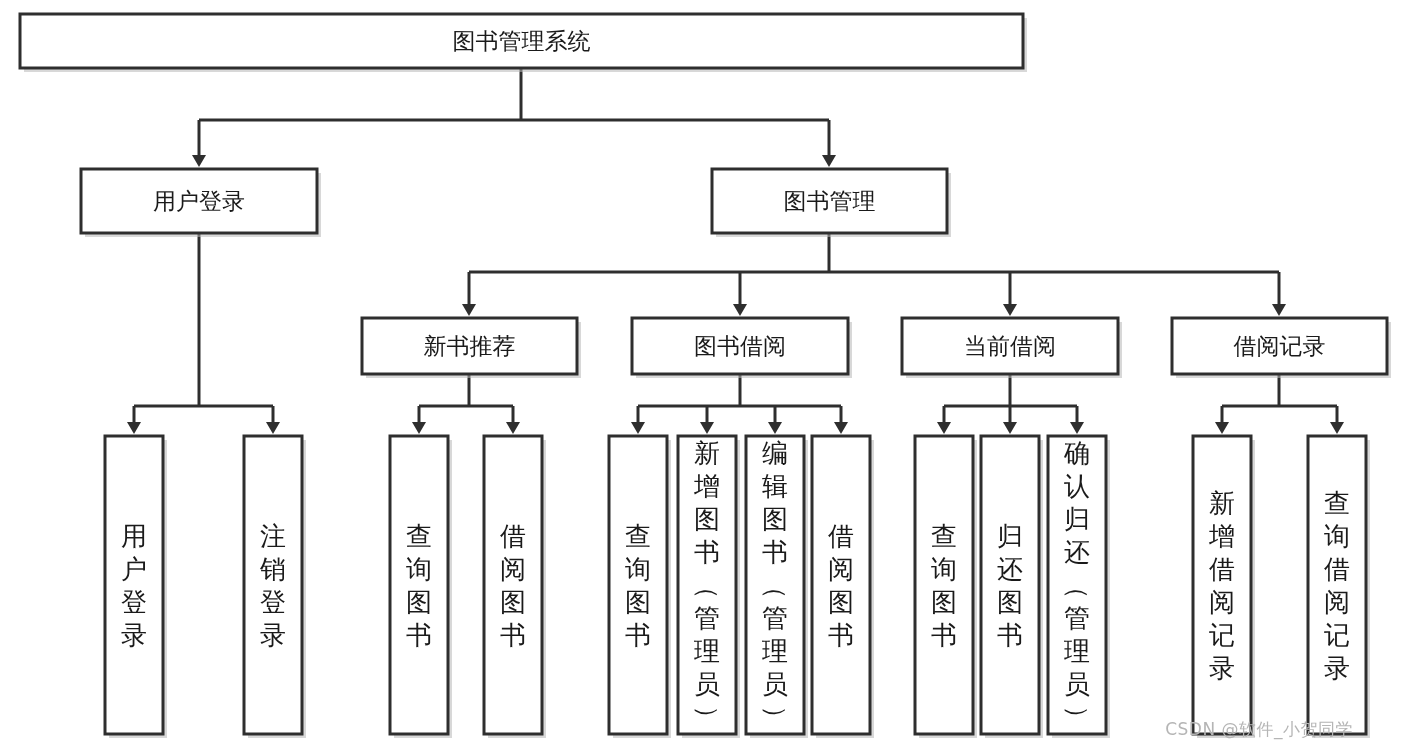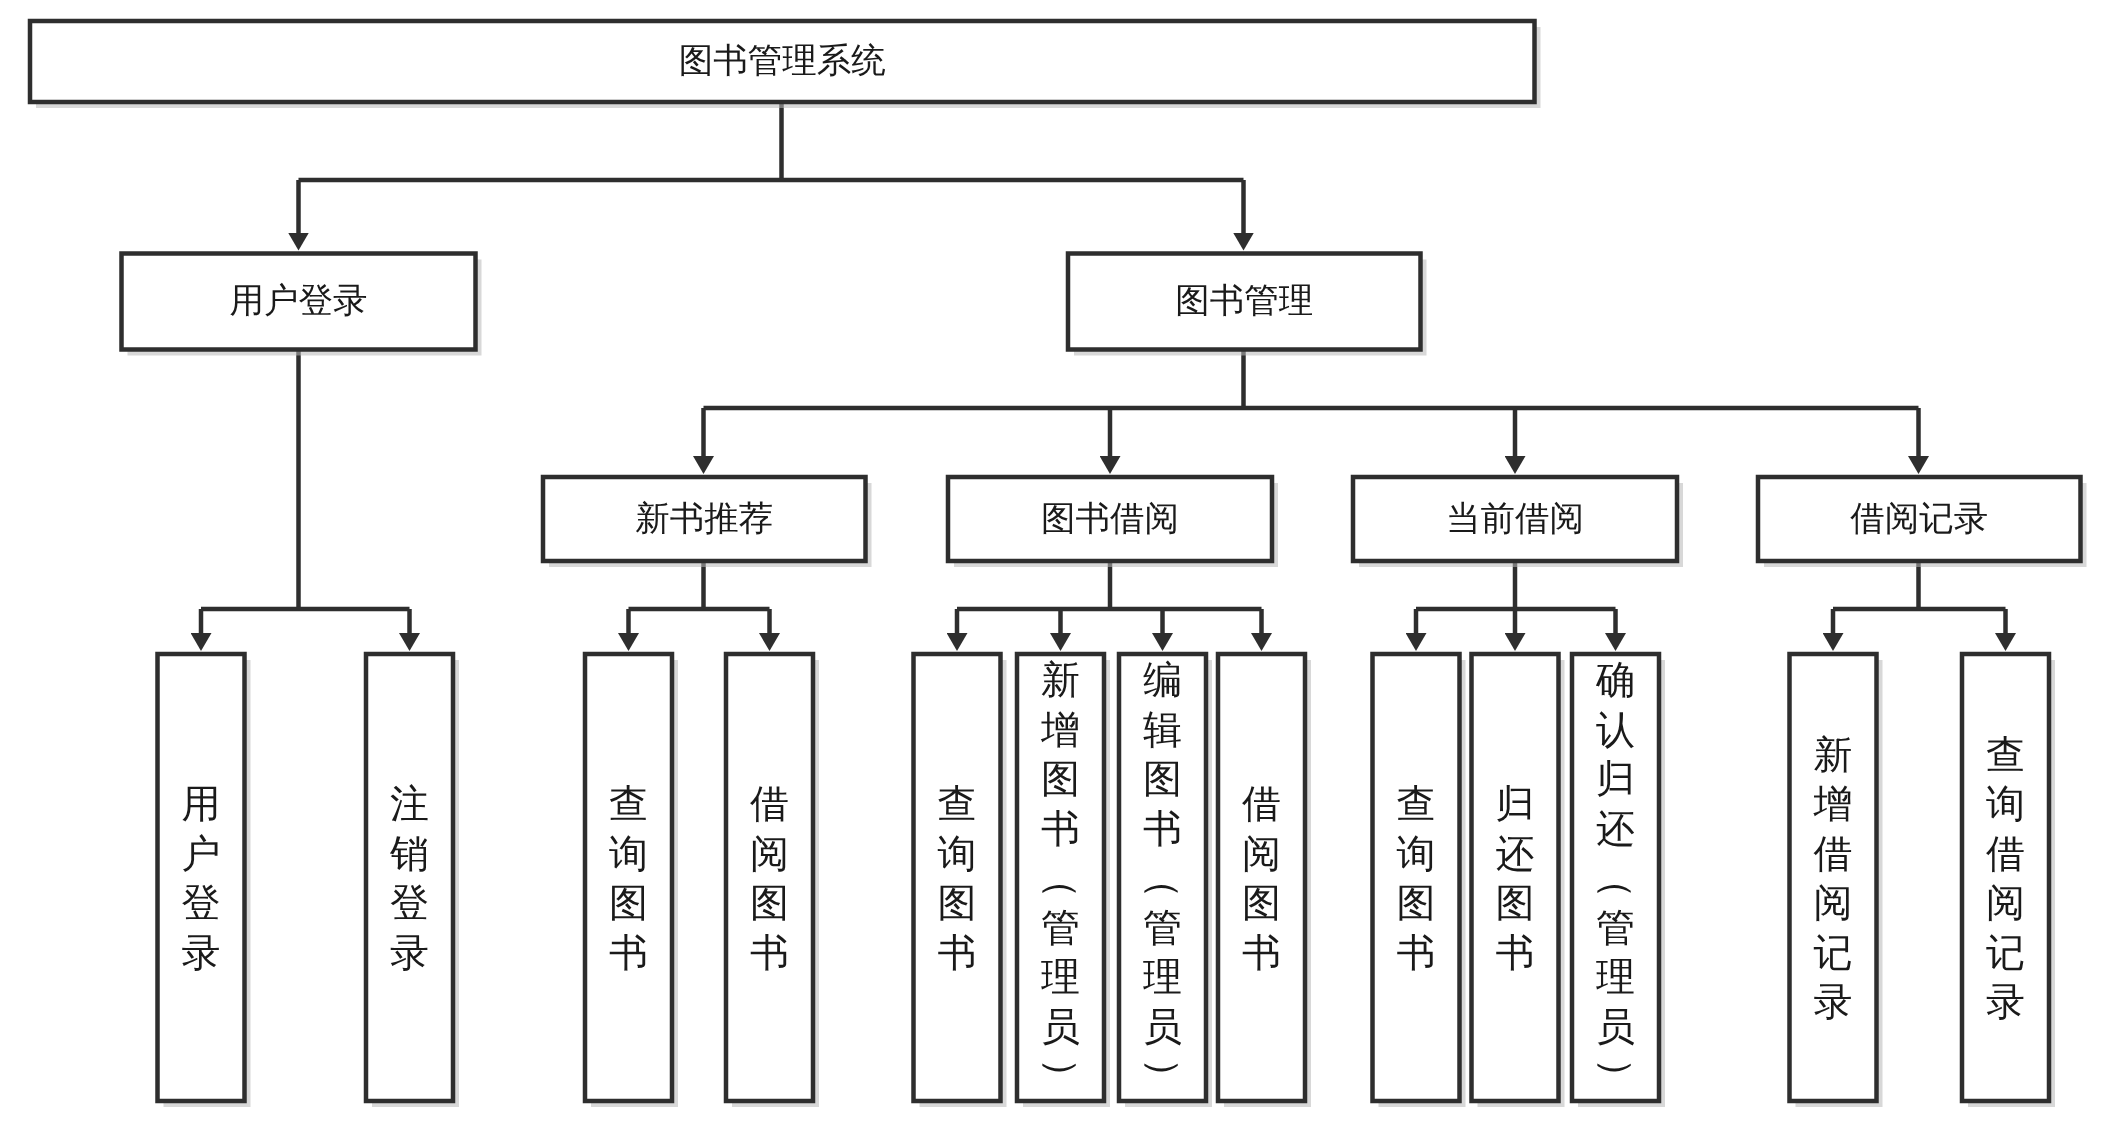--- a/index.html
+++ b/index.html
@@ -307,13 +307,14 @@
             <text x="1337" y="511.74" class="leaf-label">查</text>
             <text x="1337" y="544.74" class="leaf-label">询</text>
             <text x="1337" y="577.74" class="leaf-label">借</text>
             <text x="1337" y="610.74" class="leaf-label">阅</text>
             <text x="1337" y="643.74" class="leaf-label">记</text>
             <text x="1337" y="676.74" class="leaf-label">录</text>
           </g>
         </g>
       </g>
   </svg>
+  <div class="watermark">CSDN @软件_小贺同学</div>
 </div>
 
 </body></html>

